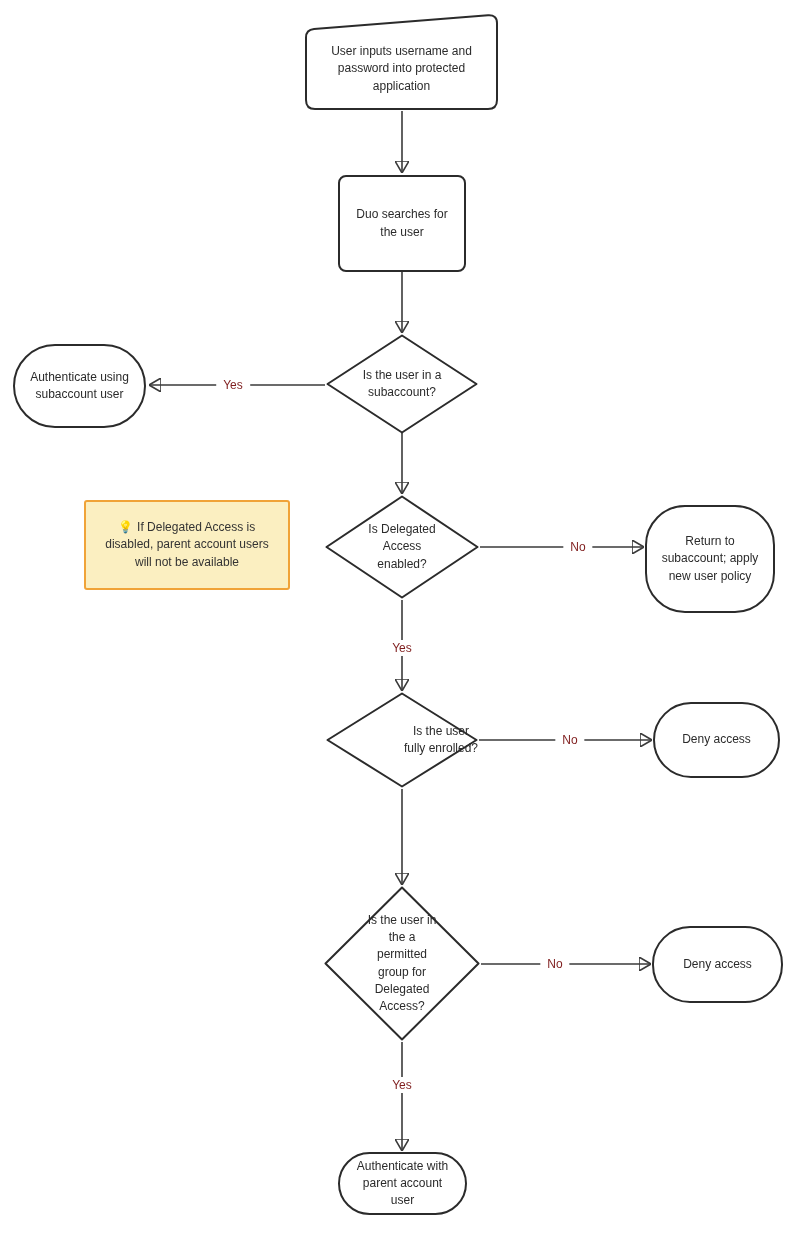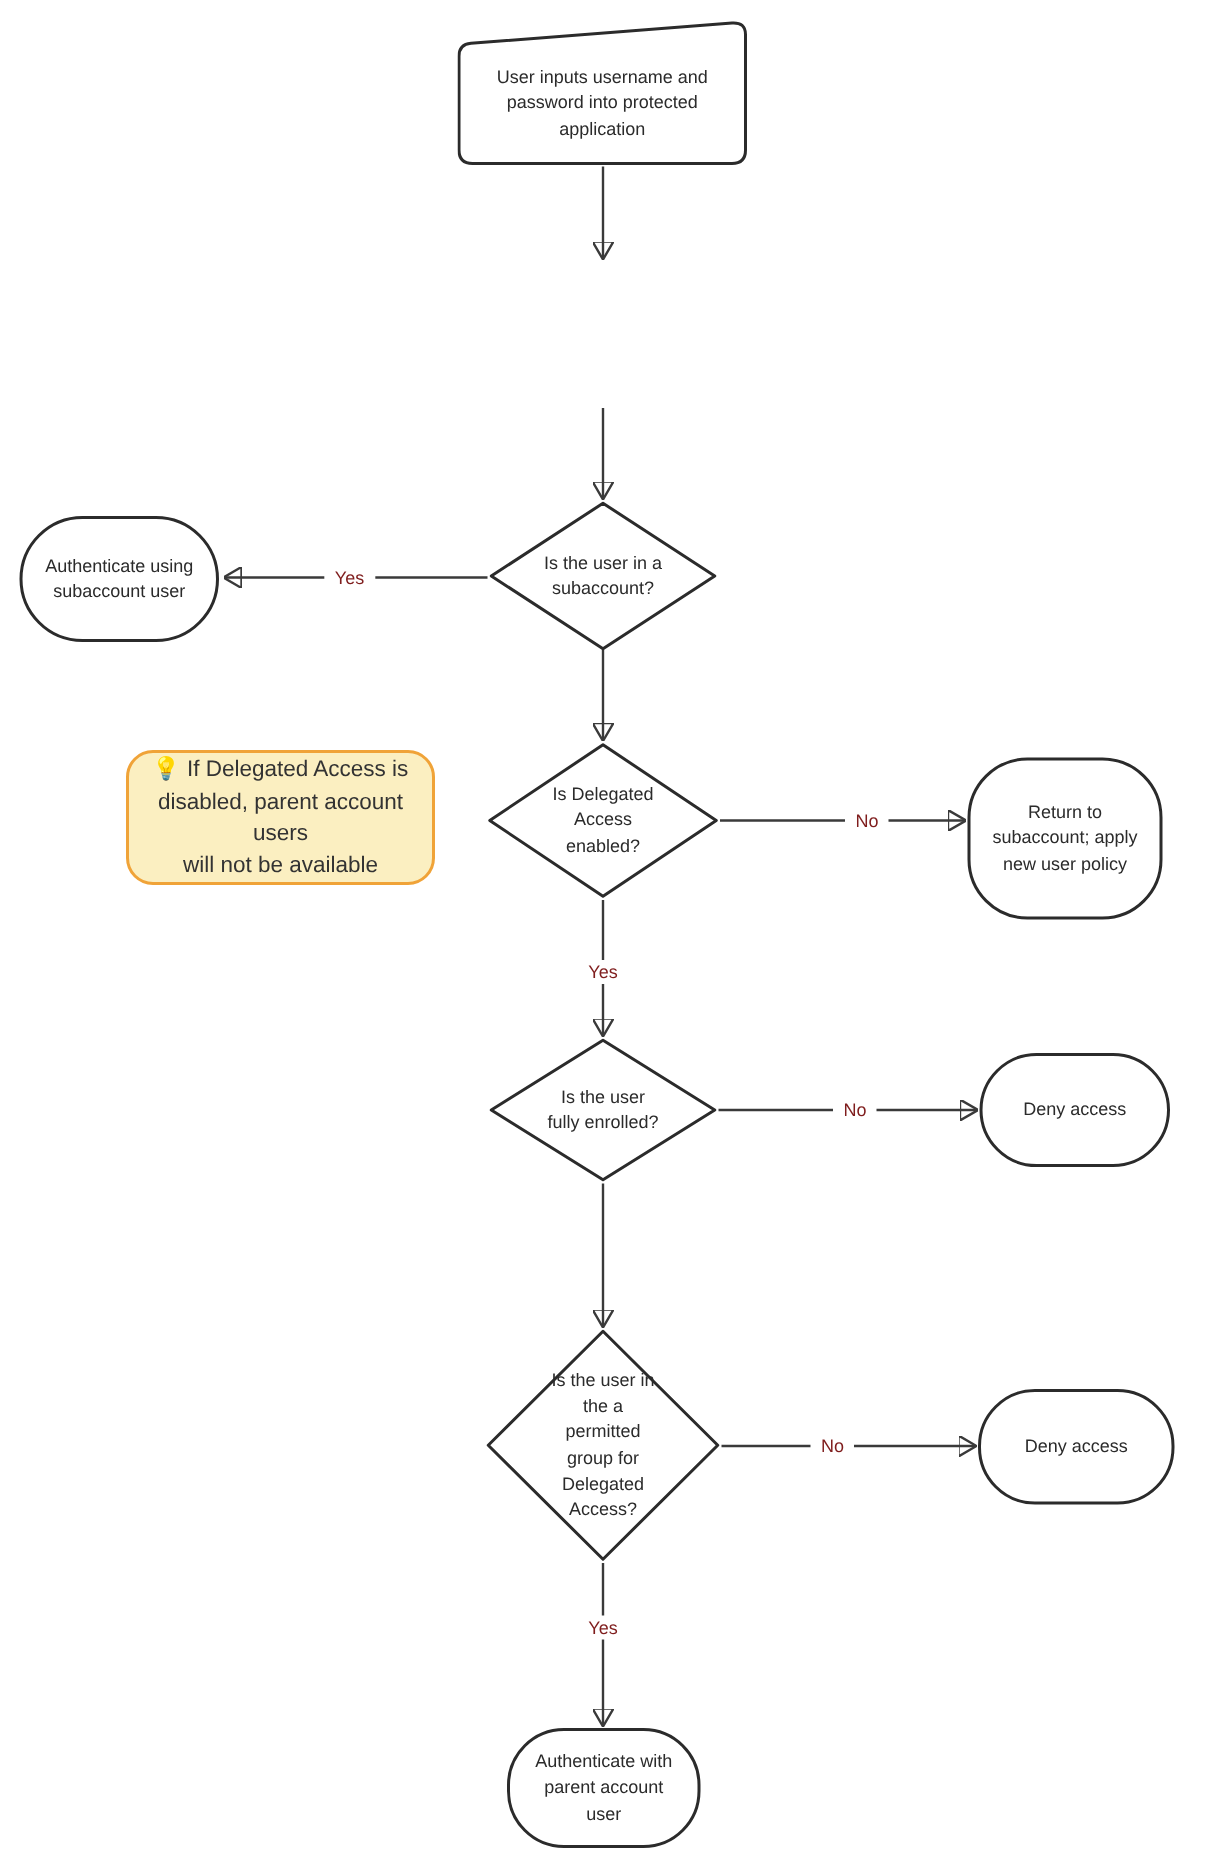--- a/index.html
+++ b/index.html
@@ -15,22 +15,22 @@
     text-align:center;font-size:12px;line-height:1.42;color:#2b2b2b;
   }
   .node .label{white-space:pre-line;position:relative;z-index:2;}
   .rect{background:#fff;border:2px solid #2b2b2b;border-radius:8px;}
   .stadium{background:#fff;border:2px solid #2b2b2b;border-radius:42px;}
   .shaped{background:transparent;}
   .shaped svg{position:absolute;left:0;top:0;z-index:1;}
   .shaped svg .outline{fill:#ffffff;stroke:#2b2b2b;stroke-width:2;stroke-linejoin:round;}
   .start-node .label{margin-top:14px;}
   .note{
-    background:#FBEFC1;border:2px solid #F0A338;border-radius:18px;
-    font-size:15px;color:#333333;
+    background:#FBEFC1;border:2px solid #F0A338;border-radius:3px;
+    font-size:12px;color:#333333;
   }
   .note .icon{color:#d6d6d6;}
   .edge-label{
     position:absolute;transform:translate(-50%,-50%);z-index:3;
     background:#ffffff;padding:1px 7px;font-size:12px;color:#7f1d1d;
   }
 </style>
 </head>
 <body>
 
@@ -56,20 +56,24 @@
 
   <div class="node shaped start-node" style="left:305px;top:14px;width:193px;height:96px;">
     <svg width="193" height="96" viewBox="0 0 193 96">
       <path class="outline" d="M 9,14.9 L 183,1.3 Q 192,0.7 192,9 L 192,86 Q 192,95 183,95 L 10,95 Q 1,95 1,86 L 1,23.5 Q 1,15.6 9,14.9 Z"></path>
     </svg>
     <div class="label">User inputs username and
 password into protected
 application</div>
   </div>
 
+  <div class="node rect" style="left:338px;top:175px;width:128px;height:97px;">
+    <div class="label">Duo searches for
+the user</div>
+  </div>
 
   <div class="node stadium" style="left:13px;top:344px;width:133px;height:84px;">
     <div class="label">Authenticate using
 subaccount user</div>
   </div>
 
   <div class="node shaped" style="left:326px;top:334px;width:152px;height:100px;">
     <svg width="152" height="100" viewBox="0 0 152 100">
       <polygon class="outline" points="76,1.5 150.5,50 76,98.5 1.5,50"></polygon>
     </svg>
@@ -91,21 +95,21 @@
 Access
 enabled?</div>
   </div>
 
   <div class="node stadium" style="left:645px;top:505px;width:130px;height:108px;border-radius:40px;">
     <div class="label">Return to
 subaccount; apply
 new user policy</div>
   </div>
 
-  <div class="node shaped" style="left:326px;top:692px;width:152px;height:96px;">
+  <div class="node shaped" style="left:326px;top:692px;width:152px;height:96px;justify-content:flex-end;">
     <svg width="152" height="96" viewBox="0 0 152 96">
       <polygon class="outline" points="76,1.5 150.5,48 76,94.5 1.5,48"></polygon>
     </svg>
     <div class="label">Is the user
 fully enrolled?</div>
   </div>
 
   <div class="node stadium" style="left:653px;top:702px;width:127px;height:76px;border-radius:38px;">
     <div class="label">Deny access</div>
   </div>
@@ -119,21 +123,21 @@
 permitted
 group for
 Delegated
 Access?</div>
   </div>
 
   <div class="node stadium" style="left:652px;top:926px;width:131px;height:77px;border-radius:38px;">
     <div class="label">Deny access</div>
   </div>
 
-  <div class="node stadium" style="left:338px;top:1152px;width:129px;height:80px;border-radius:38px;justify-content:center;">
+  <div class="node stadium" style="left:338px;top:1152px;width:129px;height:63px;border-radius:38px;justify-content:center;">
     <div class="label">Authenticate with
 parent account
 user</div>
   </div>
 
   <span class="edge-label" style="left:233px;top:385px;">Yes</span>
   <span class="edge-label" style="left:578px;top:547px;">No</span>
   <span class="edge-label" style="left:402px;top:648px;">Yes</span>
   <span class="edge-label" style="left:570px;top:740px;">No</span>
   <span class="edge-label" style="left:555px;top:964px;">No</span>

